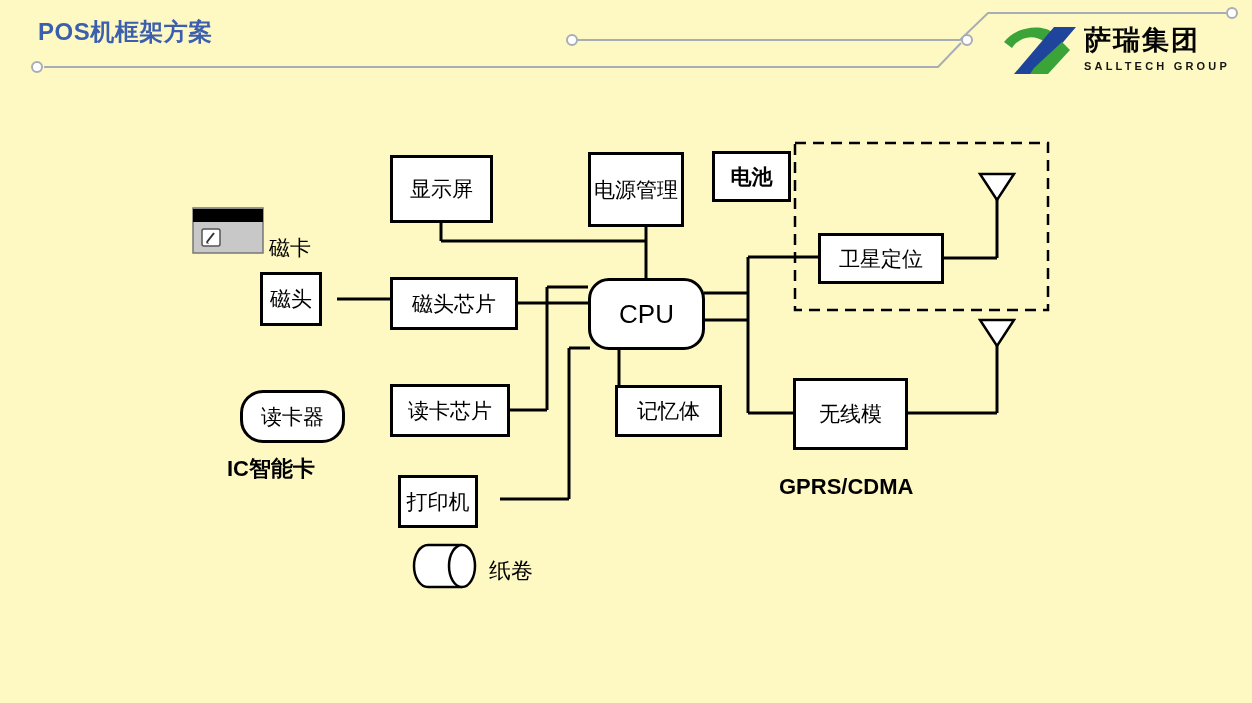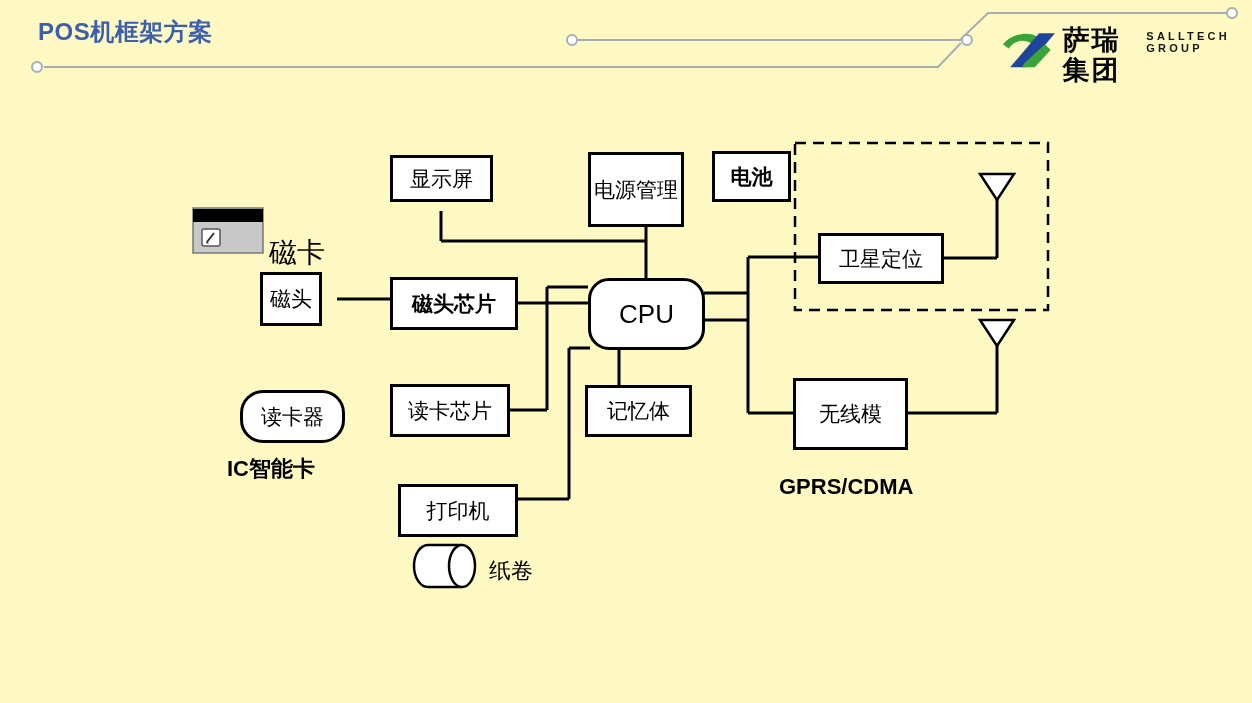--- a/index.html
+++ b/index.html
@@ -8,21 +8,21 @@
     font-family:"Liberation Sans","DejaVu Sans",sans-serif;
     overflow:hidden;margin:0 auto;
   }
   .layer{position:absolute;left:0;top:0;width:1252px;height:703px;}
   .title{
     position:absolute;left:38px;top:16px;
     font-size:24px;font-weight:bold;color:#3b5fae;letter-spacing:.5px;
   }
   .logo{position:absolute;left:1000px;top:22px;display:flex;align-items:flex-start;}
   .logo-mark{width:78px;height:56px;margin-right:6px;}
-  .logo-text{display:flex;flex-direction:row;margin-top:4px;}
+  .logo-text{display:flex;flex-direction:column;margin-top:4px;}
   .logo-name{font-size:27px;font-weight:bold;color:#050505;letter-spacing:2px;line-height:1.1;}
   .logo-sub{font-size:11px;color:#141414;letter-spacing:3.2px;margin-top:4px;font-weight:bold;}
   .dbox{
     position:absolute;border:3px solid #000;background:#fff;color:#000;
     display:flex;align-items:center;justify-content:center;
     font-size:21px;box-sizing:border-box;white-space:nowrap;
   }
   .dlabel{position:absolute;color:#000;white-space:nowrap;}
 </style>
 </head>
@@ -97,45 +97,45 @@
       <path d="M4 20 C16 4 42 2 52 10 L45 20 C34 12 20 14 12 26 Z" fill="#3aa438"></path>
       <path d="M54 5 L76 5 L36 52 L14 52 Z" fill="#1f449c"></path>
       <path d="M34 46 L62 20 L70 28 L48 52 L30 52 Z" fill="#3aa438"></path>
     </svg>
     <div class="logo-text">
       <div class="logo-name">萨瑞集团</div>
       <div class="logo-sub">SALLTECH GROUP</div>
     </div>
   </div>
 
-  <div class="dbox" style="left:390px;top:155px;width:103px;height:47px;">显示屏</div>
+  <div class="dbox" style="left:390px;top:155px;width:103px;height:68px;">显示屏</div>
 
   <div class="dbox" style="left:588px;top:152px;width:96px;height:75px;">电源管理</div>
 
   <div class="dbox" style="left:712px;top:151px;width:79px;height:51px;font-weight:bold;">电池</div>
 
   <div class="dbox" style="left:588px;top:278px;width:117px;height:72px;font-size:26px;border-radius:21px;">CPU</div>
 
   <div class="dbox" style="left:260px;top:272px;width:62px;height:54px;">磁头</div>
 
-  <div class="dbox" style="left:390px;top:277px;width:128px;height:53px;font-weight:bold;">磁头芯片</div>
+  <div class="dbox" style="left:390px;top:277px;width:128px;height:53px;">磁头芯片</div>
 
   <div class="dbox" style="left:240px;top:390px;width:105px;height:53px;border-radius:23px;">读卡器</div>
 
   <div class="dbox" style="left:390px;top:384px;width:120px;height:53px;">读卡芯片</div>
 
-  <div class="dbox" style="left:585px;top:385px;width:107px;height:52px;">记忆体</div>
+  <div class="dbox" style="left:615px;top:385px;width:107px;height:52px;">记忆体</div>
 
-  <div class="dbox" style="left:398px;top:475px;width:120px;height:53px;margin-top:9px;">打印机</div>
+  <div class="dbox" style="left:398px;top:475px;width:80px;height:53px;">打印机</div>
 
   <div class="dbox" style="left:818px;top:233px;width:126px;height:51px;">卫星定位</div>
 
   <div class="dbox" style="left:793px;top:378px;width:115px;height:72px;">无线模</div>
 
-  <div class="dlabel" style="left:269px;top:234px;font-size:28px;">磁卡</div>
+  <div class="dlabel" style="left:269px;top:234px;font-size:21px;">磁卡</div>
 
   <div class="dlabel" style="left:227px;top:454px;font-size:22px;font-weight:600;">IC智能卡</div>
 
   <div class="dlabel" style="left:489px;top:556px;font-size:22px;">纸卷</div>
 
   <div class="dlabel" style="left:779px;top:474px;font-size:22px;font-weight:600;">GPRS/CDMA</div>
 
 </div>
 
 </body></html>

